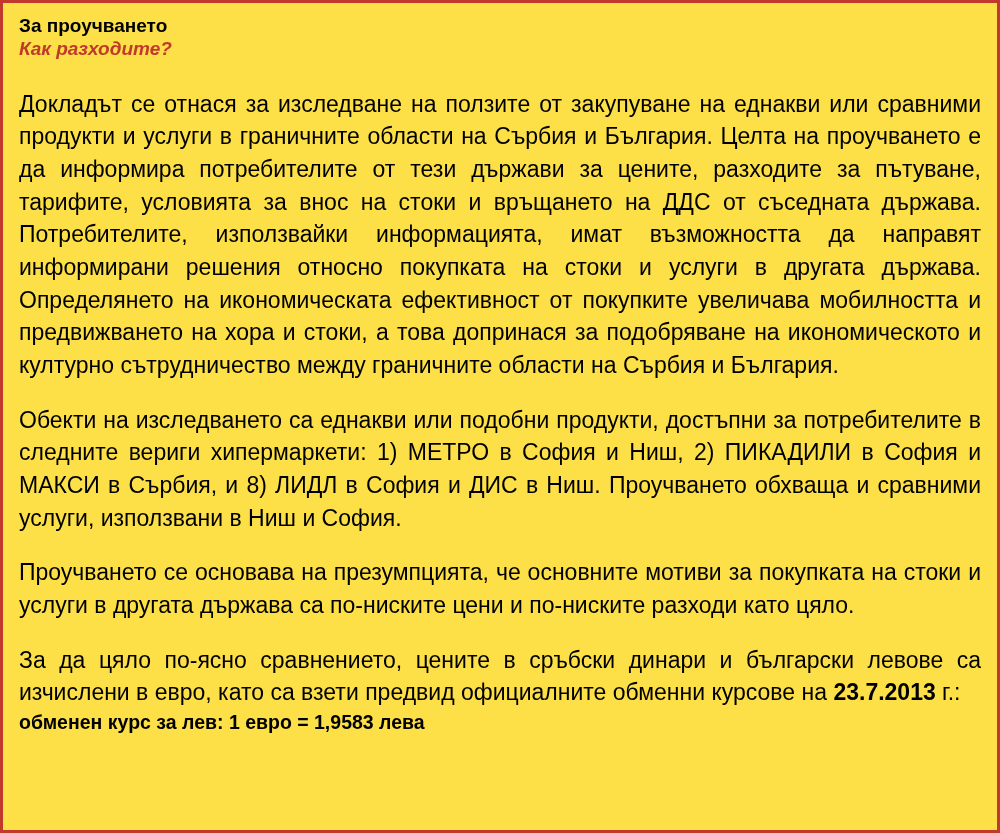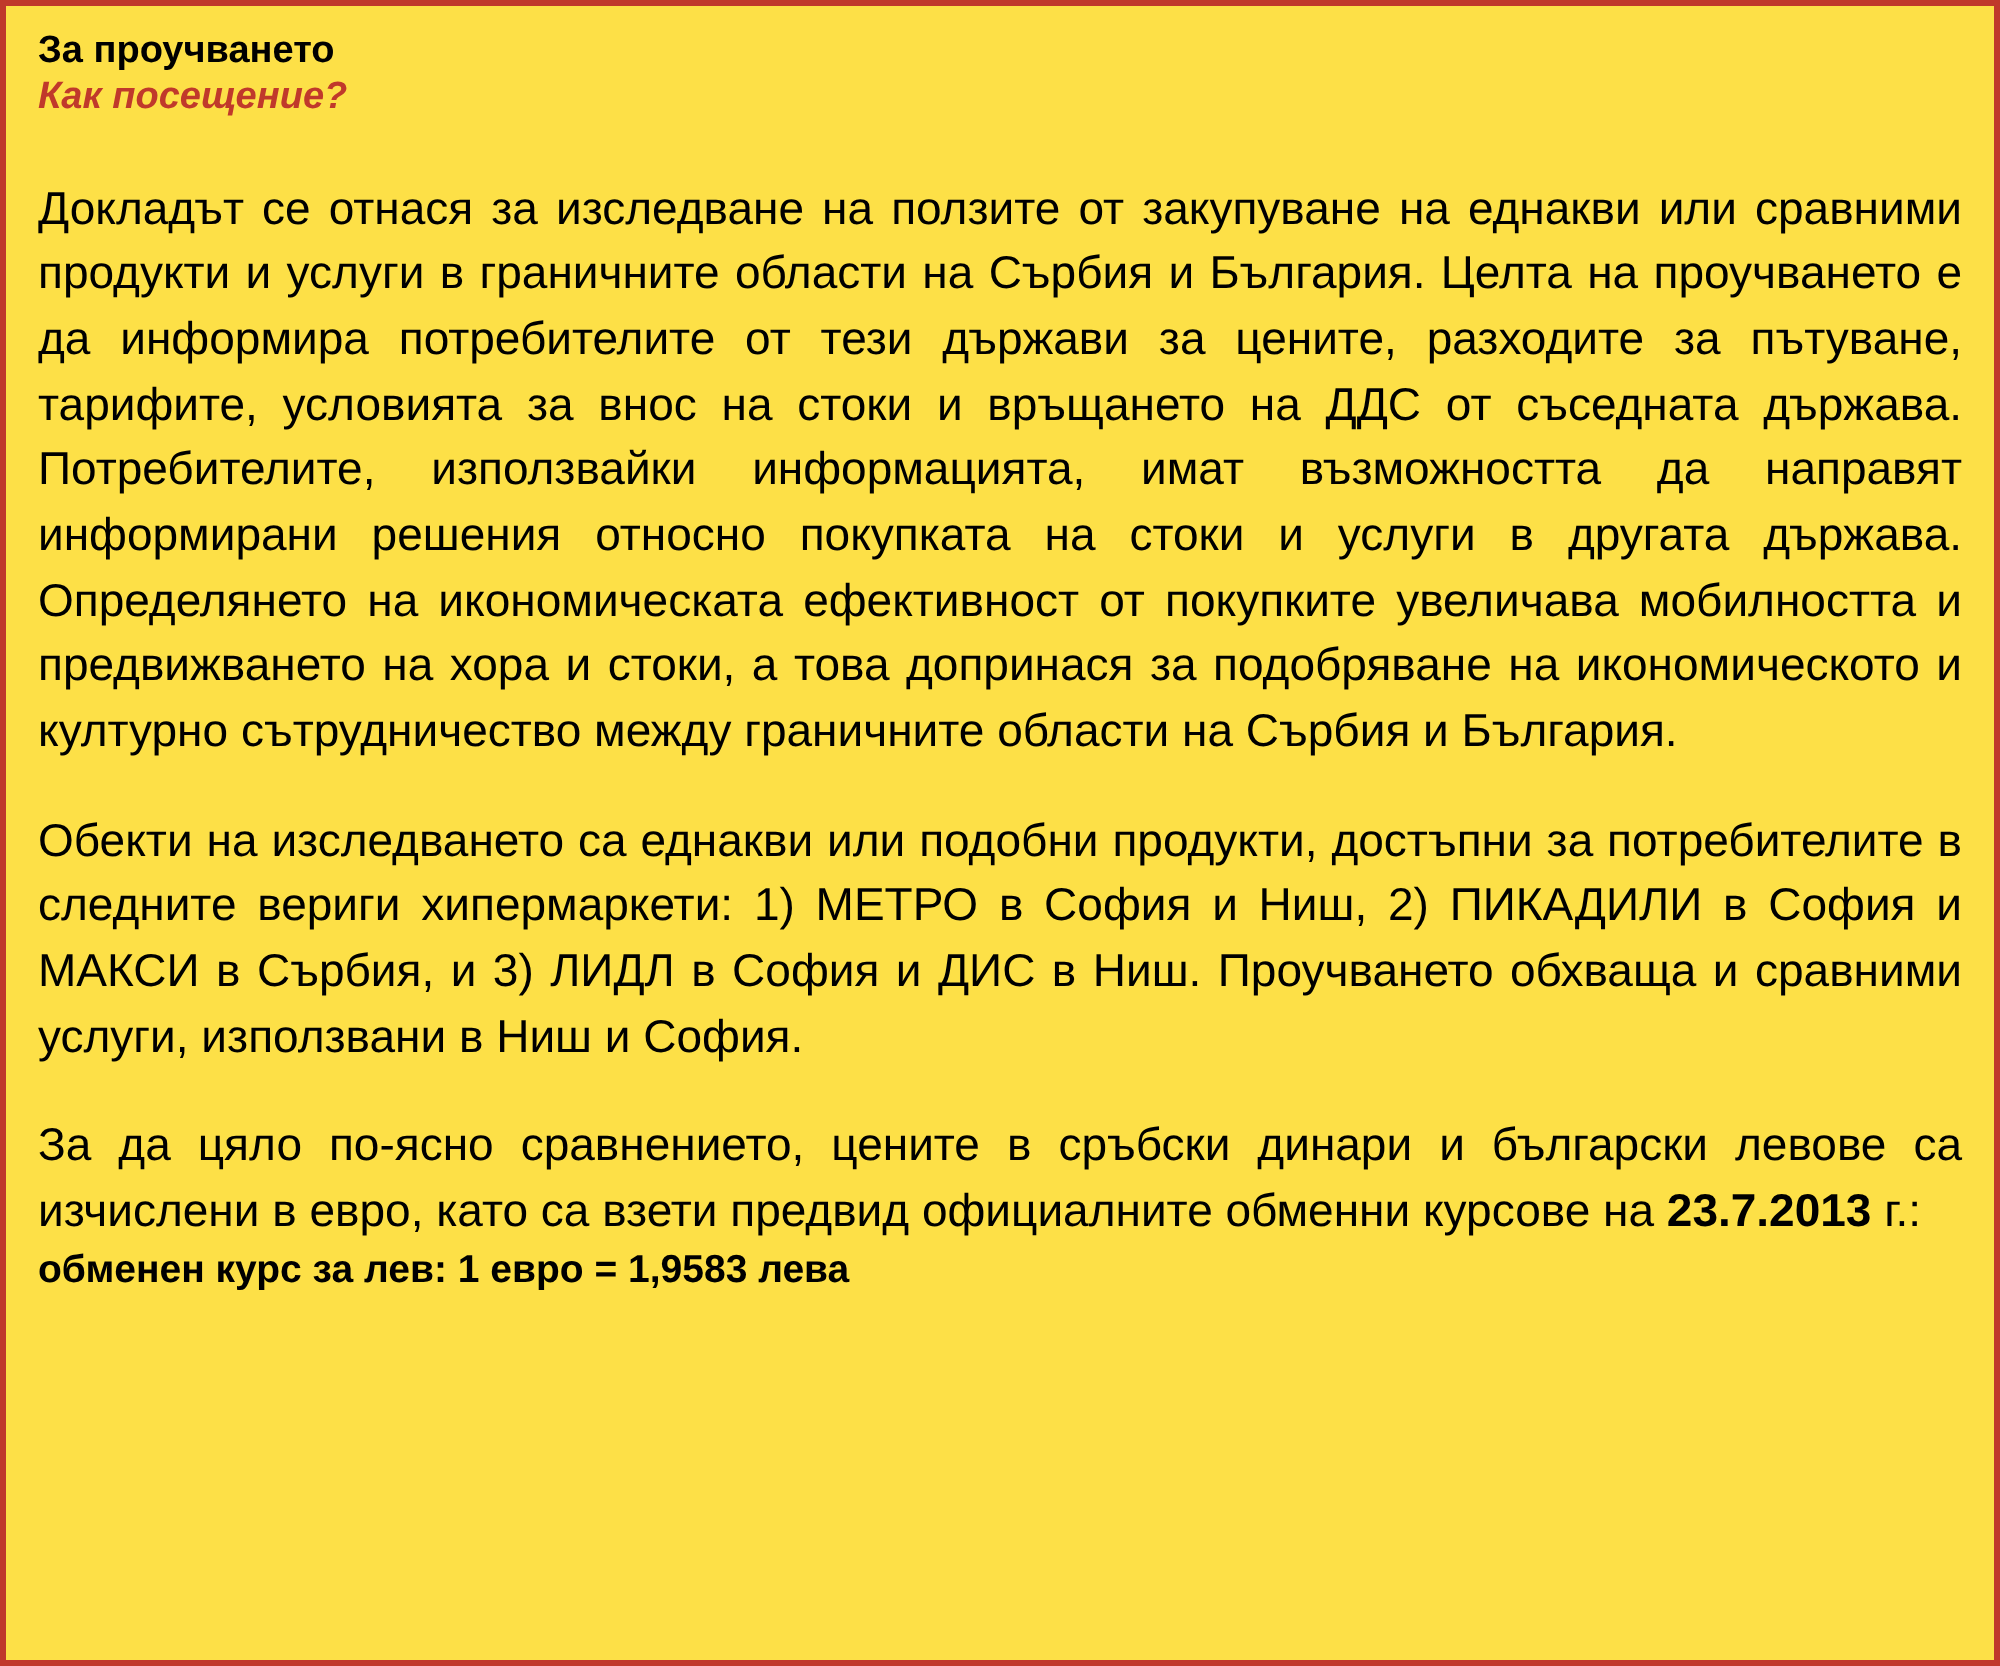--- a/index.html
+++ b/index.html
@@ -69,25 +69,26 @@
     font-weight: bold;
   }
 </style>
 </head>
 <body>
 
 <div class="page">
   <div class="inner">
 
     <h1 class="doc-title">За проучването</h1>
-    <h2 class="doc-subtitle">Как посещение?</h2>
+    <h2 class="doc-subtitle">Как разходите?</h2>
 
     <div class="body-block">
       <p class="para">Докладът се отнася за изследване на ползите от закупуване на еднакви или сравними продукти и услуги в граничните области на Сърбия и България. Целта на проучването е да информира потребителите от тези държави за цените, разходите за пътуване, тарифите, условията за внос на стоки и връщането на ДДС от съседната държава. Потребителите, използвайки информацията, имат възможността да направят информирани решения относно покупката на стоки и услуги в другата държава. Определянето на икономическата ефективност от покупките увеличава мобилността и предвижването на хора и стоки, а това допринася за подобряване на икономическото и културно сътрудничество между граничните области на Сърбия и България.</p>
-      <p class="para">Обекти на изследването са еднакви или подобни продукти, достъпни за потребителите в следните вериги хипермаркети: 1) МЕТРО в София и Ниш, 2) ПИКАДИЛИ в София и МАКСИ в Сърбия, и 3) ЛИДЛ в София и ДИС в Ниш. Проучването обхваща и сравними услуги, използвани в Ниш и София.</p>
+      <p class="para">Обекти на изследването са еднакви или подобни продукти, достъпни за потребителите в следните вериги хипермаркети: 1) МЕТРО в София и Ниш, 2) ПИКАДИЛИ в София и МАКСИ в Сърбия, и 8) ЛИДЛ в София и ДИС в Ниш. Проучването обхваща и сравними услуги, използвани в Ниш и София.</p>
+      <p class="para">Проучването се основава на презумпцията, че основните мотиви за покупката на стоки и услуги в другата държава са по-ниските цени и по-ниските разходи като цяло.</p>
 
       <p class="para para-tight"><span>За да цяло по-ясно сравнението, цените в сръбски динари и български левове са изчислени в евро, като са взети предвид официалните обменни курсове на </span><b class="strong">23.7.2013</b><span> г.:</span></p>
 
       <div class="rates">
         <p class="rate-line">обменен курс за лев: 1 евро = 1,9583 лева</p>
       </div>
     </div>
 
   </div>
 </div>

